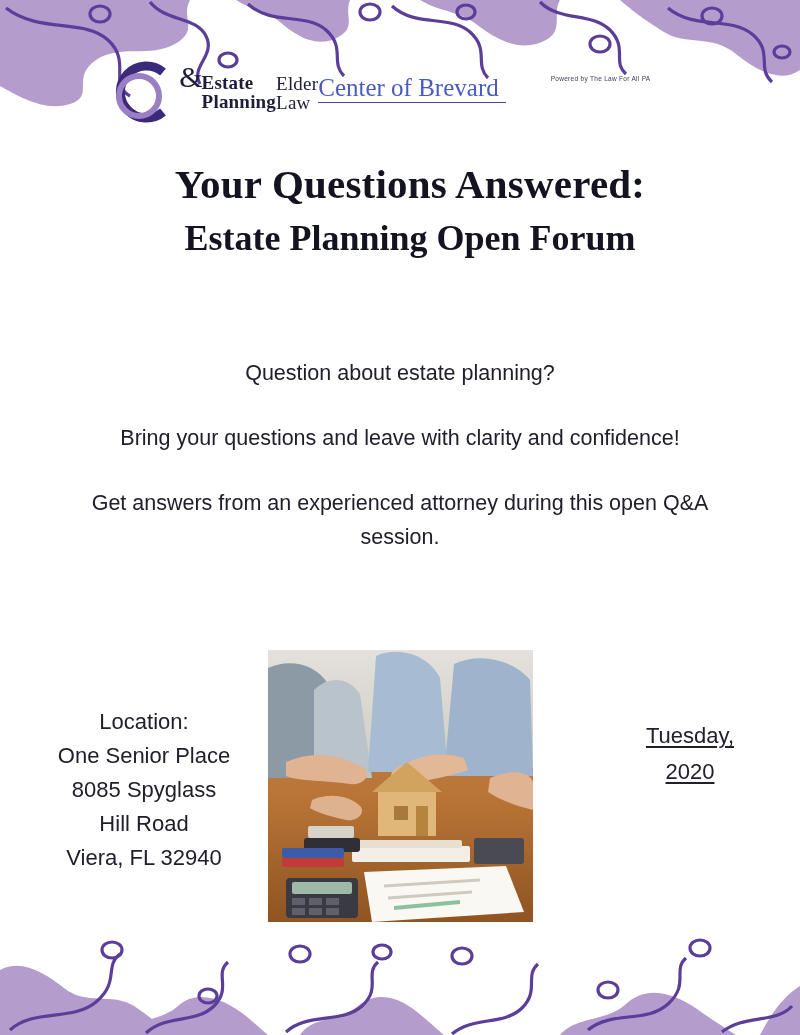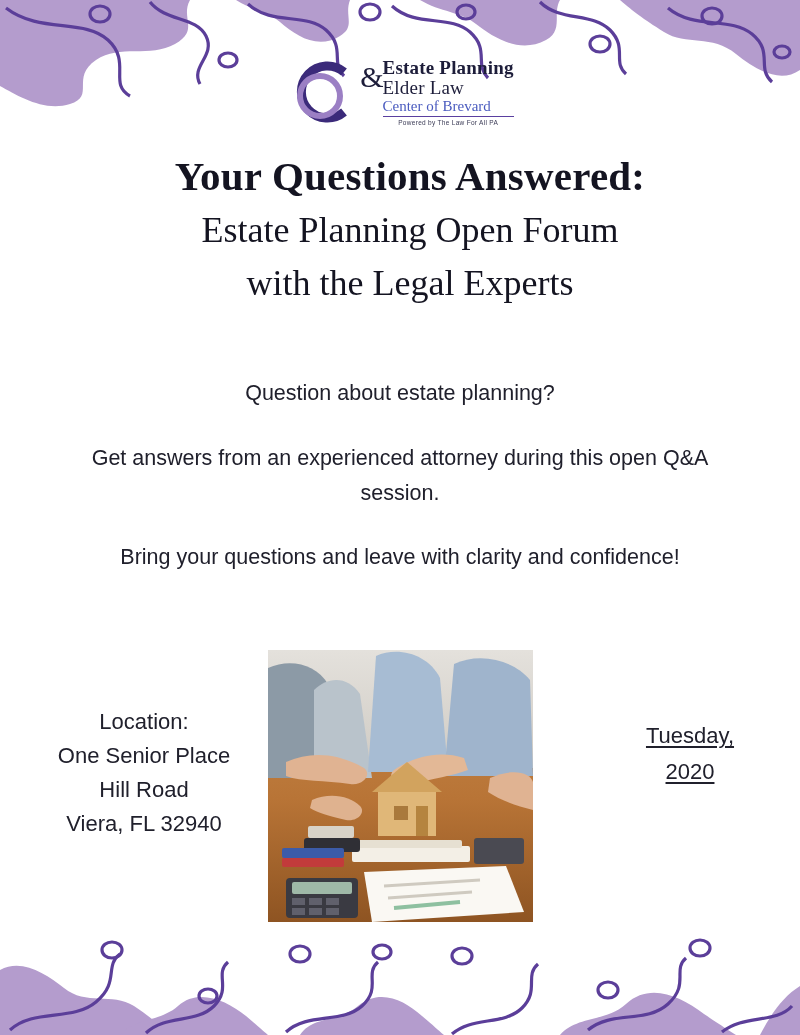--- a/index.html
+++ b/index.html
@@ -32,39 +32,39 @@
   }
   .logo {
     display: flex; align-items: center; gap: 2px;
   }
   .logo-ring {
     width: 72px; height: 72px;
     position: relative;
     flex: 0 0 auto;
   }
   .logo-text {
-    display: flex; flex-direction: column;
+    display: flex; flex-direction: row;
     align-items: flex-start;
     line-height: 1.0;
     margin-left: -4px;
   }
   .logo-line1 {
     font-family: "Liberation Serif", serif;
     font-size: 19px; font-weight: bold;
     color: #1d1d3a; letter-spacing: .2px;
   }
   .logo-line2 {
     font-family: "Liberation Serif", serif;
     font-size: 19px; font-weight: normal;
     color: #1d1d3a; letter-spacing: .2px;
     margin-top: 1px;
   }
   .logo-line3 {
     font-family: "Liberation Serif", serif;
-    font-size: 15px;
+    font-size: 25px;
     color: #4a5bbf;
     margin-top: 2px;
     border-bottom: 1.5px solid #5a3fa0;
     padding-bottom: 2px;
     width: 100%;
   }
   .logo-line4 {
     font-size: 6.5px;
     color: #3a3a55;
     letter-spacing: .3px;
@@ -77,43 +77,43 @@
     font-size: 30px;
     color: #1d1d3a;
     align-self: flex-start;
     margin-top: 4px;
     margin-right: 1px;
   }
 
   
   .headline {
     position: absolute;
-    top: 152px; left: 0; width: 800px;
+    top: 160px; left: 0; width: 800px;
     text-align: center;
     font-family: "Liberation Serif", serif;
     color: #141421;
     padding-left: 20px;
   }
   .headline .h1 {
     font-size: 41px;
     font-weight: bold;
     letter-spacing: .2px;
     line-height: 1.18;
   }
   .headline .h2 {
     font-size: 36px;
-    font-weight: normal;
+    font-weight: bold;
     line-height: 1.25;
     margin-top: 8px;
   }
 
   
   .body-copy {
     position: absolute;
-    top: 376px; left: 58px; width: 684px;
+    top: 356px; left: 58px; width: 684px;
     text-align: center;
     font-size: 21.5px;
     line-height: 1.62;
     color: #20202c;
     font-family: "Liberation Sans", sans-serif;
   }
   .body-copy p { margin: 0 0 30px 0; }
   .body-copy p:last-child { margin-bottom: 0; }
 
   
@@ -191,27 +191,26 @@
       <div class="logo-line2">Elder Law</div>
       <div class="logo-line3">Center of Brevard</div>
       <div class="logo-line4">Powered by The Law For All PA</div>
     </div>
   </div>
 </div>
 
 <div class="headline">
   <div class="h1">Your Questions Answered:</div>
   <div class="h2">Estate Planning Open Forum</div>
-  <div class="h2">with the Legal Experts</div>
 </div>
 
 <div class="body-copy">
   <p>Question about estate planning?</p>
+  <p>Bring your questions and leave with clarity and confidence!</p>
   <p>Get answers from an experienced attorney during this open Q&amp;A session.</p>
-  <p>Bring your questions and leave with clarity and confidence!</p>
 </div>
 
 <div class="photo">
   <svg width="265" height="272" viewBox="0 0 265 272" xmlns="http://www.w3.org/2000/svg">
     <defs>
       <linearGradient id="desk" x1="0" y1="0" x2="0" y2="1">
         <stop offset="0%" stop-color="#c98c4e"></stop>
         <stop offset="55%" stop-color="#b87436"></stop>
         <stop offset="100%" stop-color="#8e5422"></stop>
       </linearGradient>
@@ -260,20 +259,21 @@
         <rect x="24" y="258" width="13" height="7"></rect>
       <rect x="41" y="258" width="13" height="7"></rect>
         <rect x="58" y="258" width="13" height="7"></rect>
     </g>
   </svg>
 </div>
 
 <div class="location">
   <div>Location:</div>
   <div>One Senior Place</div>
+  <div>8085 Spyglass</div>
   <div>Hill Road</div>
   <div>Viera, FL 32940</div>
 </div>
 
 <div class="datetime">
   <div><span>Tuesday,</span></div>
   <div><span>2020</span></div>
 </div>
 
 <svg class="deco deco-bottom" viewBox="0 0 800 105" preserveAspectRatio="none" xmlns="http://www.w3.org/2000/svg">

